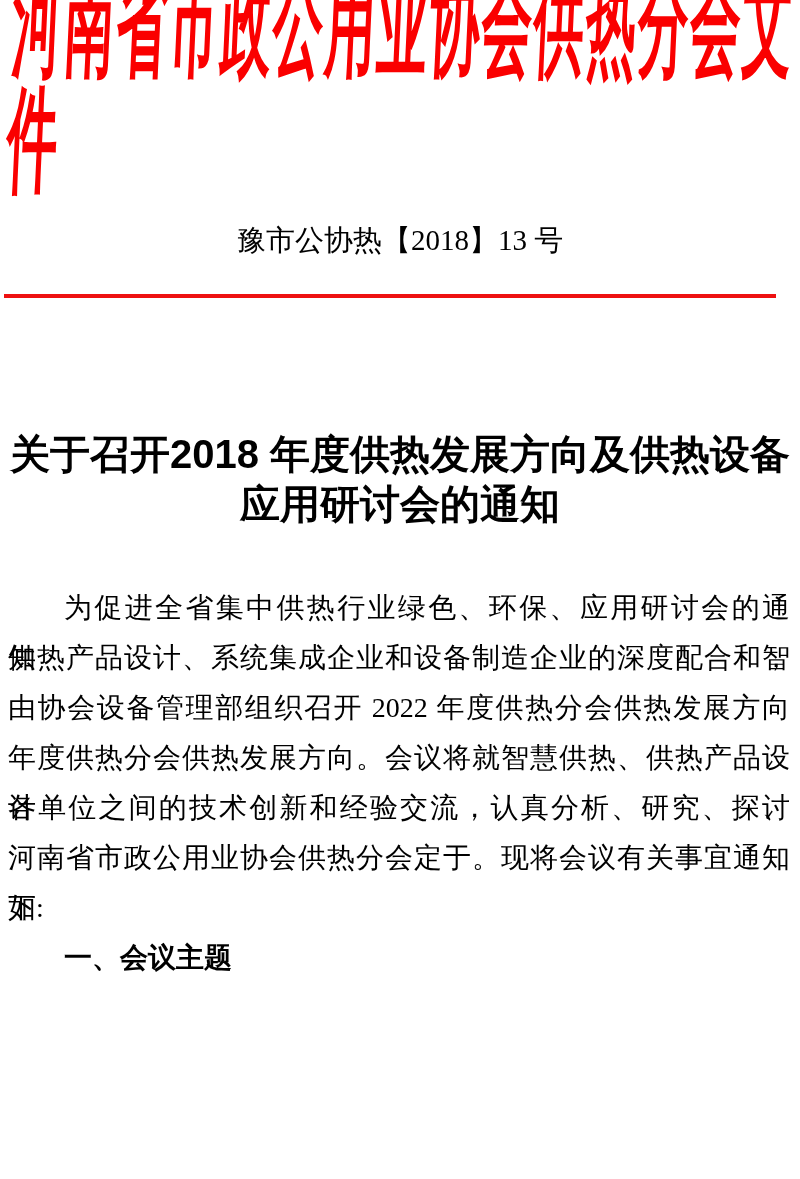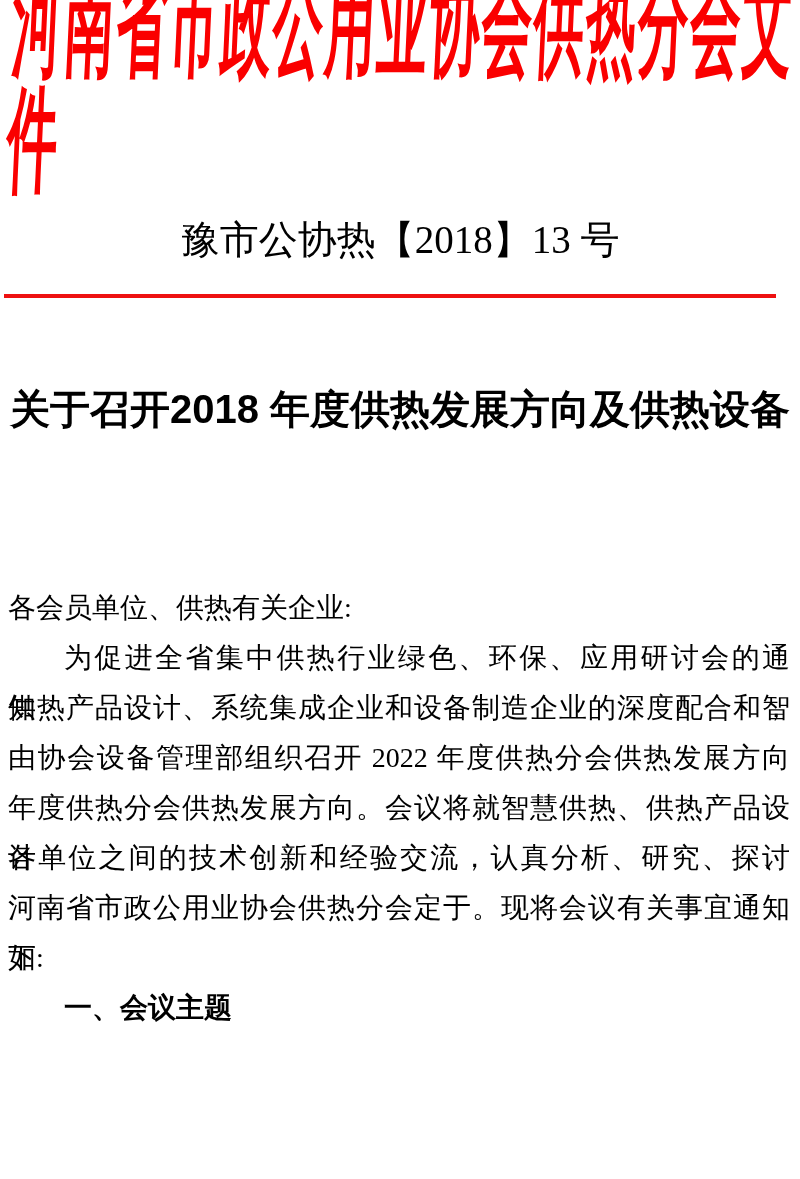--- a/index.html
+++ b/index.html
@@ -43,21 +43,21 @@
 
   
   .docnum {
     position: absolute;
     top: 220px;
     left: 0;
     right: 0;
     height: 40px;
     line-height: 40px;
     text-align: center;
-    font-size: 39px;
+    font-size: 29px;
   }
 
   
   .rule {
     position: absolute;
     top: 294px;
     left: 4px;
     width: 772px;
     height: 4px;
     background: #ee1111;
@@ -72,20 +72,21 @@
     font-family: "Liberation Sans", "DejaVu Sans", sans-serif;
     font-weight: bold;
     font-size: 40px;
   }
   .title-l1 {
     height: 50px;
     line-height: 50px;
     text-align: justify;
     text-align-last: justify;
     white-space: nowrap;
+    margin-top: 45px;
   }
   .title-l2 {
     height: 50px;
     line-height: 50px;
     text-align: center;
   }
 
   
   .body-block {
     position: absolute;
@@ -119,24 +120,24 @@
   <div class="banner">
     <div class="banner-text">河南省市政公用业协会供热分会文件</div>
   </div>
 
   <div class="docnum">豫市公协热【2018】13 号</div>
 
   <div class="rule"></div>
 
   <div class="title-block">
     <div class="title-l1">关于召开2018 年度供热发展方向及供热设备</div>
+    <div class="title-l2">应用研讨会的通知</div>
   </div>
 
   <div class="body-block">
-    <div class="line">各会员单位、供热有关企业:</div>
     <div class="line just indent">为促进全省集中供热行业绿色、环保、应用研讨会的通知，</div>
     <div class="line just">供热产品设计、系统集成企业和设备制造企业的深度配合和智</div>
     <div class="line just">由协会设备管理部组织召开 2022 年度供热分会供热发展方向</div>
     <div class="line just">年度供热分会供热发展方向。会议将就智慧供热、供热产品设计、</div>
     <div class="line just">各单位之间的技术创新和经验交流，认真分析、研究、探讨</div>
     <div class="line just">河南省市政公用业协会供热分会定于。现将会议有关事宜通知如</div>
     <div class="line">下:</div>
     <div class="line heading">一、会议主题</div>
   </div>
 

